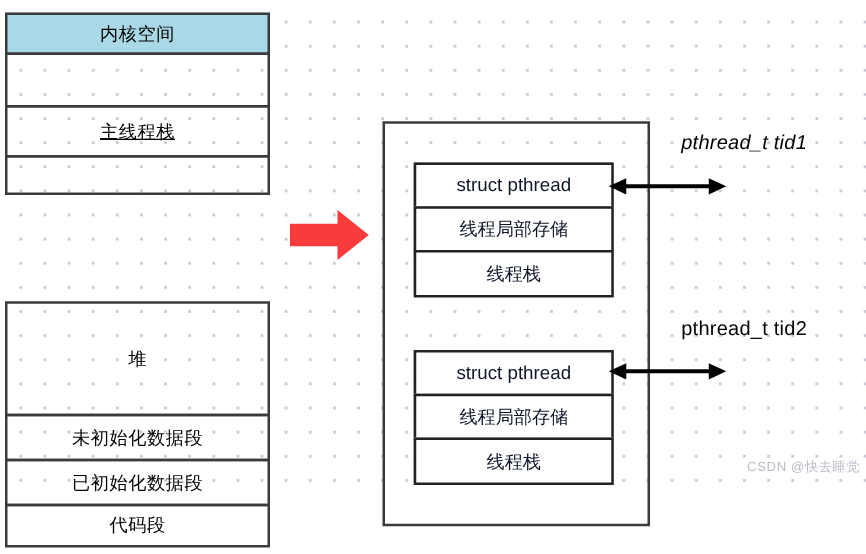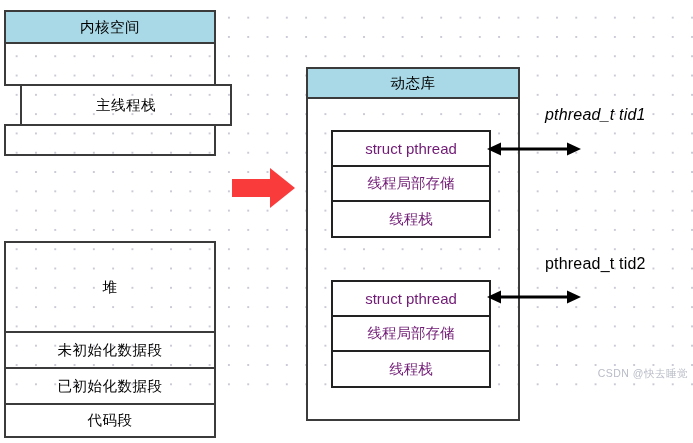--- a/index.html
+++ b/index.html
@@ -45,21 +45,21 @@
   .tblock{
     position:absolute;box-sizing:border-box;
     border:2px solid #222;
     background:#fff;
   }
   .trow{
     position:absolute;box-sizing:border-box;
     border:2px solid #222;
     background:#fff;
     display:flex;align-items:center;justify-content:center;
-    font-size:14.5px;color:#701a75;
+    font-size:14.5px;color:#0f172a;
   }
   .trow.latin{font-size:15px;}
 
   
   .redarrow{
     position:absolute;
     width:64px;height:42px;
   }
 
   
@@ -86,21 +86,21 @@
 <body>
 
 <div id="canvas">
 
   <div class="box outer" style="left:4px;top:10px;width:212px;height:428px;border:none;">
 
     <div class="hdr" style="left:0px;top:0px;width:212px;height:34px;">内核空间</div>
 
     <div class="seg blank" style="left:0px;top:32px;width:212px;height:44px;"></div>
 
-    <div class="seg" style="left:16px;top:74px;width:212px;height:42px;">主线程栈</div>
+    <div class="seg" style="left:0px;top:74px;width:212px;height:42px;text-decoration:underline;">主线程栈</div>
 
     <div class="seg blank" style="left:0px;top:114px;width:212px;height:32px;"></div>
 
 
     <div class="seg" style="left:0px;top:231px;width:212px;height:92px;">堆</div>
 
     <div class="seg" style="left:0px;top:321px;width:212px;height:38px;text-align:right;">未初始化数据段</div>
 
     <div class="seg" style="left:0px;top:357px;width:212px;height:38px;">已初始化数据段</div>
 
@@ -108,21 +108,20 @@
   </div>
 
   <div class="redarrow" style="left:232px;top:167px;">
     <svg width="64" height="42" viewBox="0 0 64 42" xmlns="http://www.w3.org/2000/svg">
       <path d="M0,12 L38,12 L38,1 L63,21 L38,41 L38,30 L0,30 Z" fill="#f93b3b"></path>
     </svg>
   </div>
 
   <div style="position:absolute;left:306px;top:67px;width:214px;height:354px;">
 
-    <div class="hdr" style="left:0px;top:0px;width:214px;height:32px;">动态库</div>
 
     <div class="box" style="left:0px;top:30px;width:214px;height:324px;border:2px solid #3b3b3b;"></div>
 
     <div class="tblock" style="left:25px;top:63px;width:160px;height:106px;">
       <div class="trow latin" style="left:-2px;top:-2px;width:160px;height:37px;">struct pthread</div>
       <div class="trow" style="left:-2px;top:33px;width:160px;height:37px;">线程局部存储</div>
       <div class="trow" style="left:-2px;top:68px;width:160px;height:38px;">线程栈</div>
     </div>
 
     <div class="tblock" style="left:25px;top:213px;width:160px;height:106px;">

